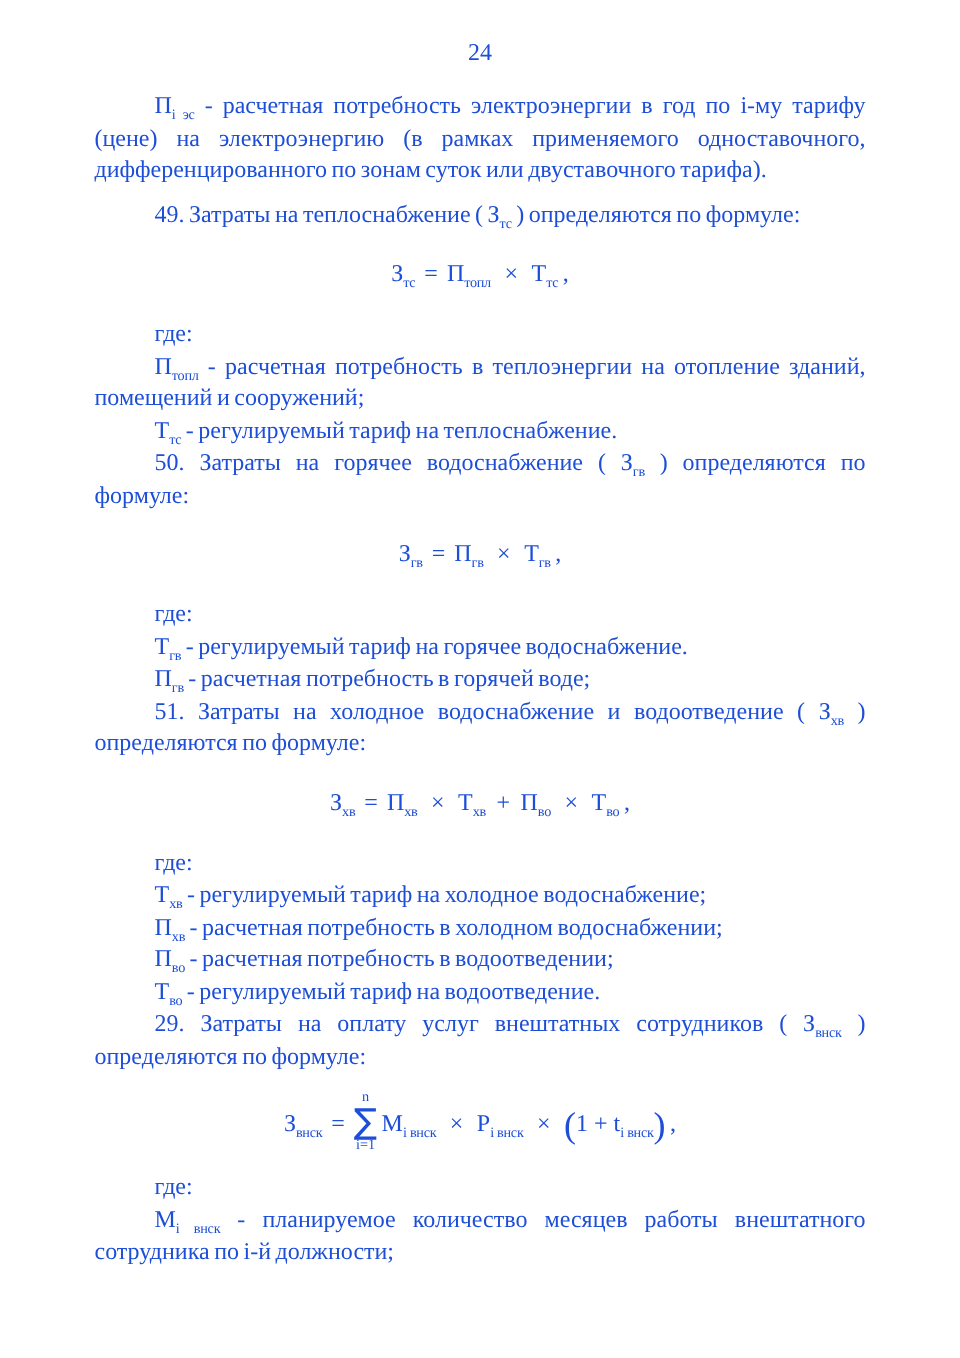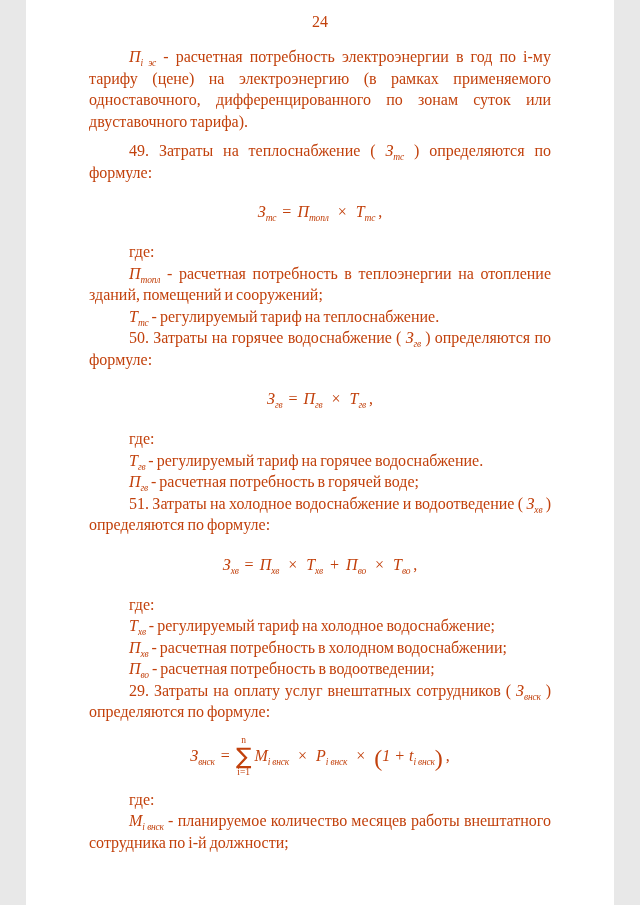--- a/index.html
+++ b/index.html
@@ -1,25 +1,25 @@
 <!DOCTYPE html>
 <html><head>
 <meta charset="utf-8">
 <style>
   html,body{margin:0;padding:0;background:#e8e8e8;}
   .page{
     position:relative;
-    width:588px;height:905px;
+    width:640px;height:905px;
     margin:0 auto;
     background:#ffffff;
-    color:#c2410c;
+    color:#1d4ed8;
     font-family:"Liberation Serif", "DejaVu Serif", serif;
     font-size:16px;
     box-sizing:border-box;
-    padding:12px 63px 0 63px;
+    padding:26px 63px 0 63px;
     overflow:hidden;
   }
   .page-number{
     text-align:center;
     line-height:20px;
     margin:0 0 14px 0;
   }
   p.para{
     margin:0;
     line-height:21.5px;
@@ -27,21 +27,21 @@
     text-indent:40px;
     word-spacing:-1px;
   }
   p.h49{margin-top:8px;}
   sub{
     font-size:9.5px;
     line-height:0;
     vertical-align:-4px;
     letter-spacing:-0.2px;
   }
-  .sym-group{white-space:nowrap;font-style:italic;}
+  .sym-group{white-space:nowrap;}
   .formula{
     text-align:center;
     margin:16px 0;
     line-height:26px;
     text-indent:0;
     white-space:nowrap;
   }
   .formula .eq{margin:0 6px;}
   .formula .mul{margin:0 9px;}
   .formula .plus{margin:0 7px;}
@@ -92,20 +92,21 @@
 
   <section>
     <p class="para"><span>51. Затраты на холодное водоснабжение и водоотведение ( </span><span class="sym-group"><span>З</span><sub>хв</sub></span><span> ) определяются по формуле:</span></p>
 
     <div class="formula"><span class="sym-group"><span>З</span><sub>хв</sub></span><span class="eq">=</span><span class="sym-group"><span>П</span><sub>хв</sub></span><span class="mul">×</span><span class="sym-group"><span>Т</span><sub>хв</sub></span><span class="plus">+</span><span class="sym-group"><span>П</span><sub>во</sub></span><span class="mul">×</span><span class="sym-group"><span>Т</span><sub>во</sub></span><span class="comma">,</span></div>
 
     <p class="para">где:</p>
     <p class="para"><span class="sym-group"><span>Т</span><sub>хв</sub></span><span> - регулируемый тариф на холодное водоснабжение;</span></p>
     <p class="para"><span class="sym-group"><span>П</span><sub>хв</sub></span><span> - расчетная потребность в холодном водоснабжении;</span></p>
     <p class="para"><span class="sym-group"><span>П</span><sub>во</sub></span><span> - расчетная потребность в водоотведении;</span></p>
+    <p class="para"><span class="sym-group"><span>Т</span><sub>во</sub></span><span> - регулируемый тариф на водоотведение.</span></p>
   </section>
 
   <section>
     <p class="para"><span>29. Затраты на оплату услуг внештатных сотрудников ( </span><span class="sym-group"><span>З</span><sub>внск</sub></span><span> ) определяются по формуле:</span></p>
 
     <div class="formula formula-sum"><span class="sym-group"><span>З</span><sub>внск</sub></span><span class="eq">=</span><span class="sum">
           <span class="lim">n</span>
           <span class="sigma">∑</span>
           <span class="lim">i=1</span>
         </span><span class="sym-group"><span>М</span><sub>i внск</sub></span><span class="mul">×</span><span class="sym-group"><span>Р</span><sub>i внск</sub></span><span class="mul">×</span><span class="bp">(</span><span class="sym-group"><span>1 + t</span><sub>i внск</sub></span><span class="bp">)</span><span class="comma">,</span></div>

